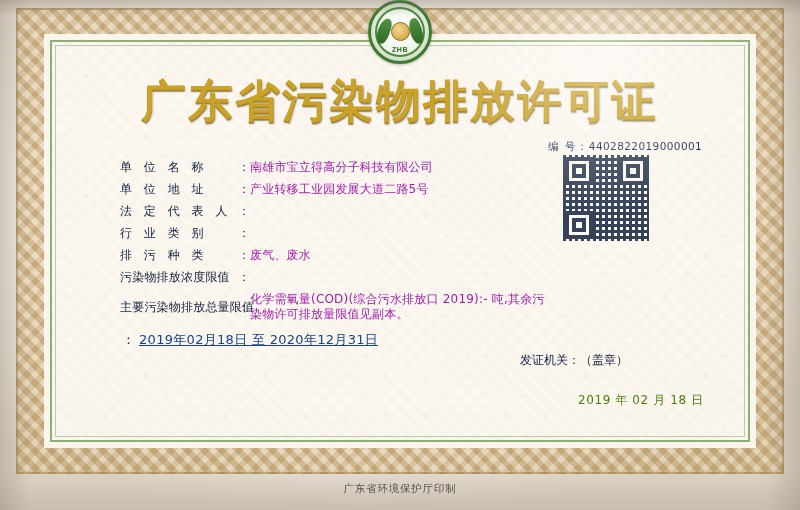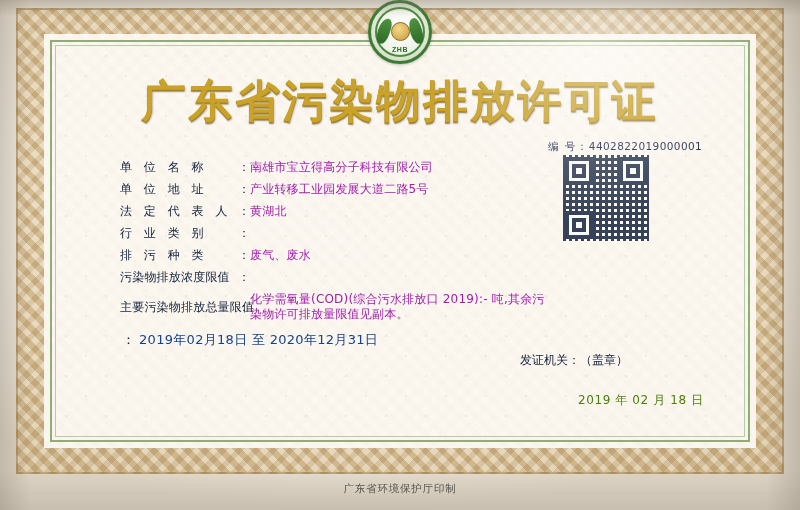--- a/index.html
+++ b/index.html
@@ -239,21 +239,21 @@
     position: absolute;
     left: 120px; top: 331px;
     font-size: 13px;
     color: #13223f;
     font-family: "DejaVu Sans", sans-serif;
     display: flex;
     align-items: baseline;
   }
   .validity .k { letter-spacing: 6px; }
   .validity .colon { margin: 0 4px 0 2px; }
-  .validity .v { color: #16418c; letter-spacing: .3px; }
+  .validity .v { color: #16418c; letter-spacing: .3px; text-decoration: underline; }
 
   
   .issuer {
     position: absolute;
     left: 520px; top: 352px;
     font-size: 12px;
     color: #13223f;
     font-family: "DejaVu Sans", sans-serif;
     white-space: nowrap;
     text-align: right;
@@ -333,21 +333,20 @@
 
     <div class="row">
       <div class="k">单 位 地 址</div>
       <div class="colon">：</div>
       <div class="v">产业转移工业园发展大道二路5号</div>
     </div>
 
     <div class="row">
       <div class="k">法 定 代 表 人</div>
       <div class="colon">：</div>
-      <div class="v">黄湖北</div>
     </div>
 
     <div class="row">
       <div class="k">行 业 类 别</div>
       <div class="colon">：</div>
     </div>
 
     <div class="row">
       <div class="k">排 污 种 类</div>
       <div class="colon">：</div>

